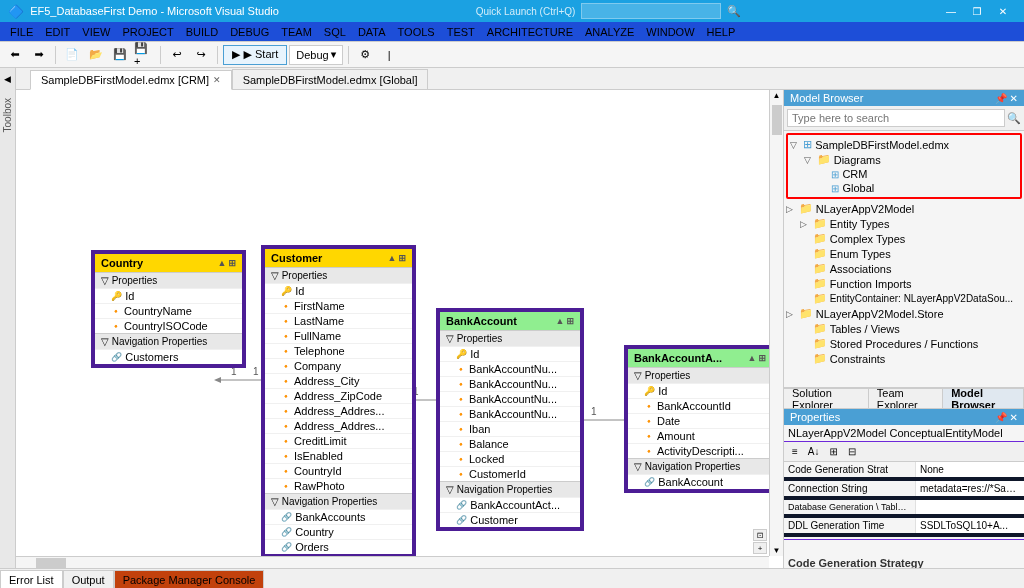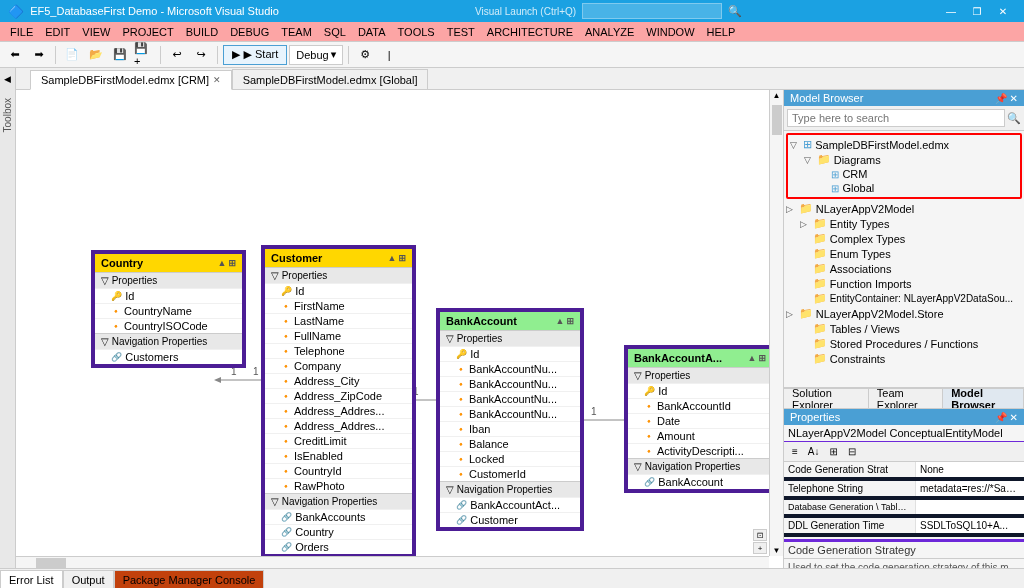--- a/index.html
+++ b/index.html
@@ -6,21 +6,21 @@
     body { font-family: 'Segoe UI', Tahoma, Geneva, Verdana, sans-serif; font-size: 11px; background: #f0f0f0; overflow: hidden; width: 1024px; height: 588px; }
 
     
     .title-bar { background: #1ba1e2; color: white; height: 22px; display: flex; align-items: center; padding: 0 8px; justify-content: space-between; }
     .title-bar-left { display: flex; align-items: center; gap: 6px; }
     .title-bar-title { font-size: 11px; font-weight: normal; }
     .title-bar-controls { display: flex; gap: 0; }
     .title-bar-btn { width: 26px; height: 22px; display: flex; align-items: center; justify-content: center; color: white; font-size: 10px; cursor: pointer; }
 
     
-    .menu-bar { background: #fca5a5; height: 20px; display: flex; align-items: center; border-bottom: 1px solid #ccc; padding: 0 4px; }
+    .menu-bar { background: #1d4ed8; height: 20px; display: flex; align-items: center; border-bottom: 1px solid #ccc; padding: 0 4px; }
     .menu-item { padding: 2px 6px; font-size: 11px; cursor: pointer; height: 20px; display: flex; align-items: center; }
 
     
     .toolbar { background: #f5f5f5; height: 26px; display: flex; align-items: center; border-bottom: 1px solid #ccc; padding: 0 4px; gap: 2px; }
     .toolbar-btn { width: 22px; height: 22px; display: flex; align-items: center; justify-content: center; border: 1px solid transparent; cursor: pointer; font-size: 11px; }
     .toolbar-separator { width: 1px; height: 18px; background: #ccc; margin: 0 3px; }
     .toolbar-start { background: #e8f4fd; border: 1px solid #4a9fd4; padding: 2px 8px; height: 20px; display: flex; align-items: center; gap: 3px; cursor: pointer; font-size: 11px; }
     .toolbar-debug { border: 1px solid #ccc; padding: 2px 6px; height: 20px; display: flex; align-items: center; gap: 2px; cursor: pointer; font-size: 11px; background: white; }
 
     
@@ -91,21 +91,21 @@
   </style>
 </head>
 <body>
 
 <div class="title-bar">
   <div class="title-bar-left">
     <span style="font-size:13px;">🔷</span>
     <span class="title-bar-title">EF5_DatabaseFirst Demo - Microsoft Visual Studio</span>
   </div>
   <div style="display:flex; align-items:center; gap:6px;">
-    <span style="font-size:10px; color:rgba(255,255,255,0.8);">Visual Launch (Ctrl+Q)</span>
+    <span style="font-size:10px; color:rgba(255,255,255,0.8);">Quick Launch (Ctrl+Q)</span>
     <div style="width:140px; height:16px; background:rgba(255,255,255,0.2); border:1px solid rgba(255,255,255,0.3);"></div>
     <span style="font-size:11px;">🔍</span>
   </div>
   <div class="title-bar-controls">
     <div class="title-bar-btn">—</div>
     <div class="title-bar-btn">❐</div>
     <div class="title-bar-btn close">✕</div>
   </div>
 </div>
 
@@ -563,32 +563,32 @@
         <span class="prop-toolbar-btn">A↓</span>
         <span class="prop-toolbar-btn">⊞</span>
         <span class="prop-toolbar-btn">⊟</span>
       </div>
       <div class="prop-grid">
         <div class="prop-row">
           <div class="prop-name">Code Generation Strat</div>
           <div class="prop-value">None</div>
         </div>
         <div class="prop-row">
-          <div class="prop-name">Telephone String</div>
+          <div class="prop-name">Connection String</div>
           <div class="prop-value">metadata=res://*Sampl...</div>
         </div>
         <div class="prop-row">
           <div class="prop-name" style="font-size:9px;">Database Generation \ TablePerTypeStrategy.xa</div>
           <div class="prop-value"></div>
         </div>
         <div class="prop-row">
           <div class="prop-name">DDL Generation Time</div>
           <div class="prop-value">SSDLToSQL10+A...</div>
         </div>
-        <div style="padding: 2px 4px; font-size:11px; font-weight:normal; color:#333; border-top:3px solid #6d28d9; margin-top:2px;">
+        <div style="padding: 17px 4px; font-size:11px; font-weight:bold; color:#333; border-top:1px solid #6d28d9; margin-top:2px;">
           <span>Code Generation Strategy</span>
         </div>
         <div class="prop-desc">
           <span>Used to set the code generation strategy of this m...</span>
         </div>
       </div>
     </div>
   </div>
 </div>
 

